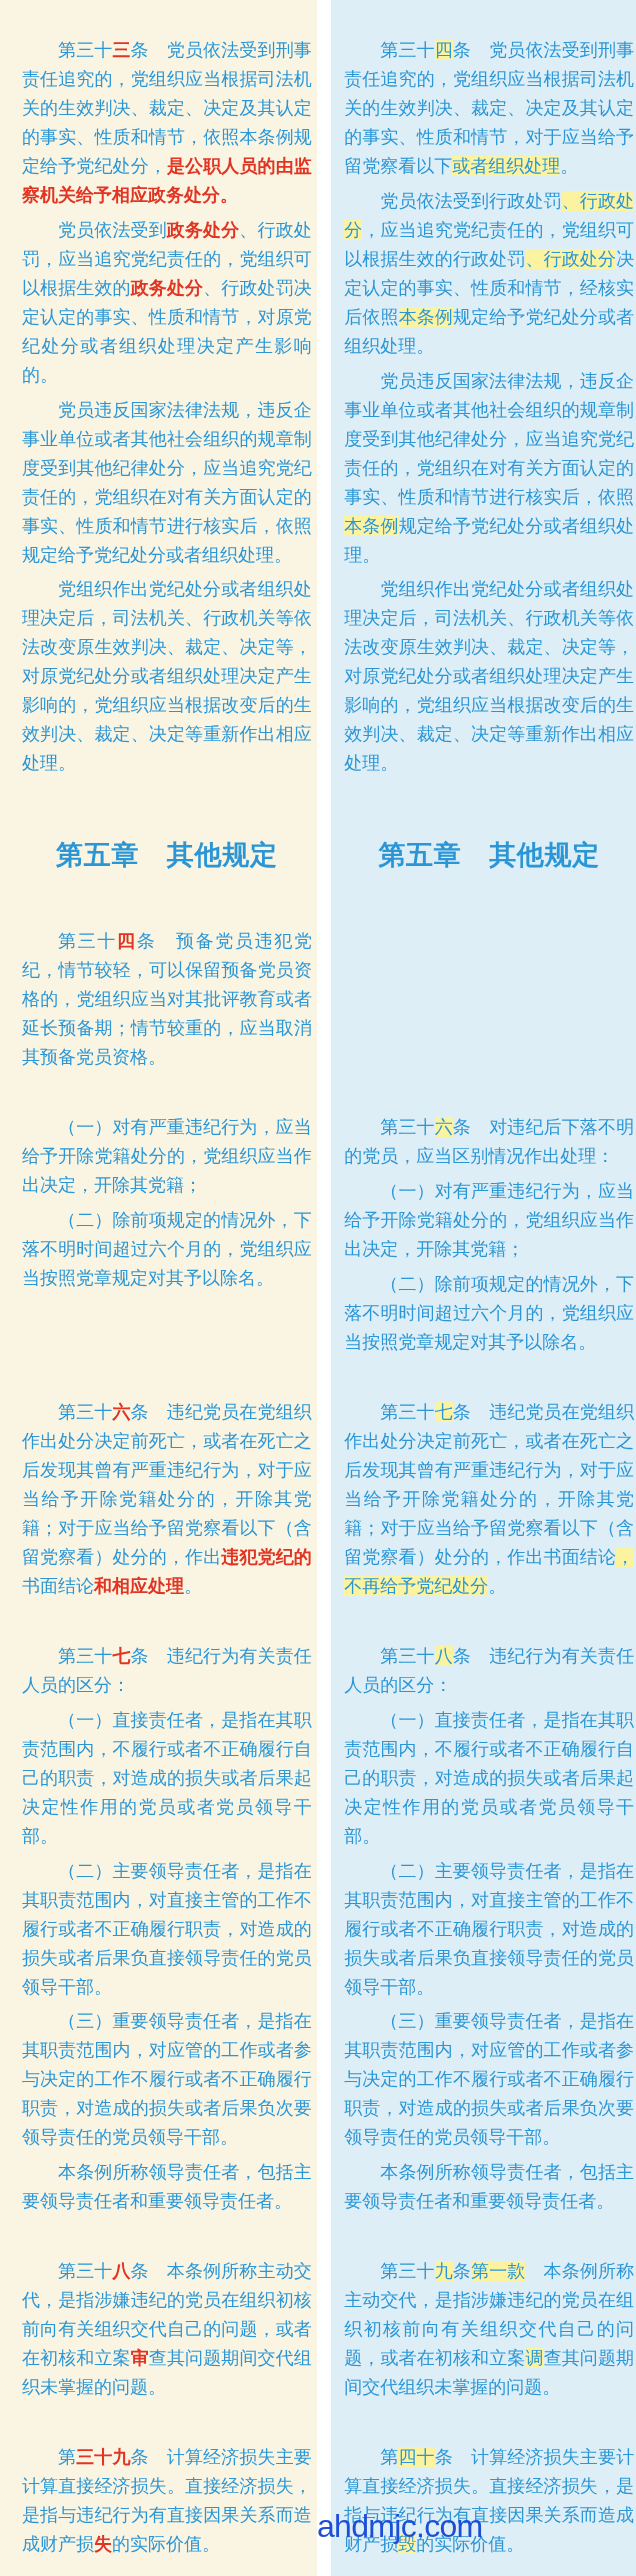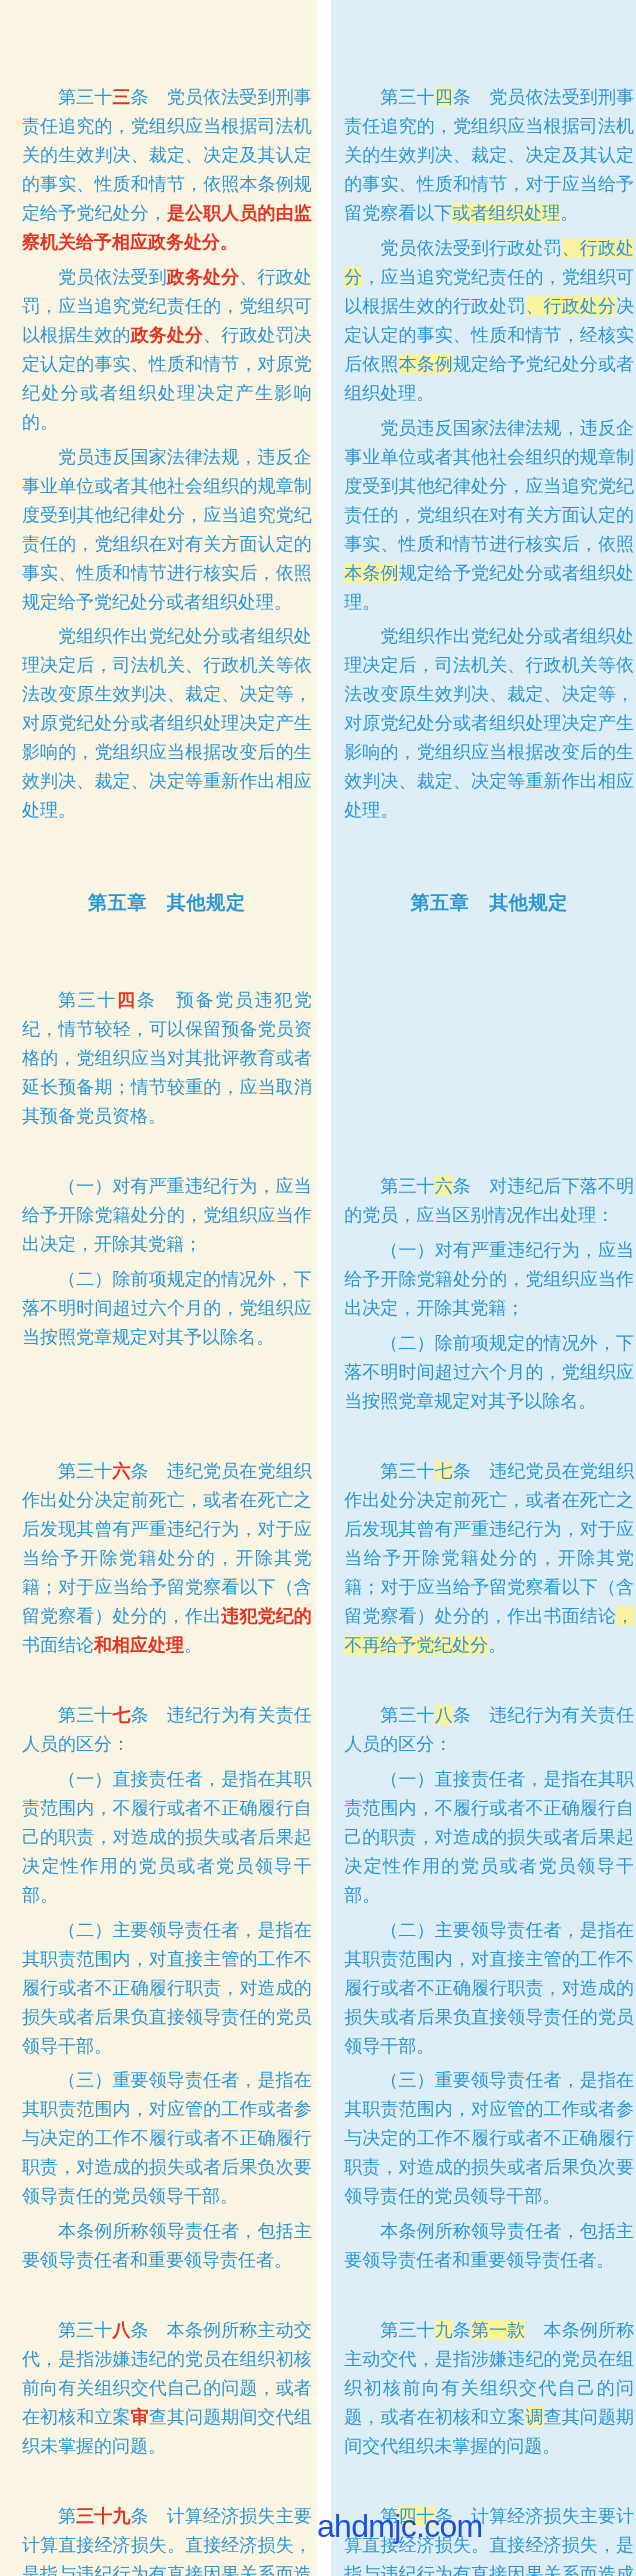--- a/index.html
+++ b/index.html
@@ -7,34 +7,34 @@
     position:relative;
     width:637px;
     min-height:2576px;
     font-family:"Liberation Sans","DejaVu Sans",sans-serif;
     overflow:hidden;
   }
   .col-bg{position:absolute;top:0;bottom:0;z-index:0;}
   .col-bg.left{left:0;width:317px;background:#faf4e2;}
   .col-bg.right{left:331px;width:306px;background:#ddeef7;}
   .content{position:relative;z-index:1;padding:36px 0 43px 0;}
-  .row{display:flex;align-items:flex-start;margin-top:47px;}
+  .row{display:flex;align-items:flex-start;}
   .row + .row{margin-top:41px;}
   .cell{box-sizing:border-box;font-size:18px;line-height:29px;color:#2b96d6;
         text-align:justify;}
   .cell.left-cell{width:317px;padding:0 5px 0 22px;}
   .spacer{width:14.5px;flex:0 0 14.5px;}
   .cell.right-cell{width:306px;padding:0 2.9px 0 13px;}
   .para{text-indent:2em;margin:0;}
   .para + .para{margin-top:5.8px;}
   .r{color:#e13422;font-weight:bold;}
   .h{background:#fcf3a0;}
   .chapter{
-    font-weight:bold;font-size:19px;text-align:center;text-indent:0;
-    margin:22px 0 28px 0;color:#2b96d6;letter-spacing:0.7px;
+    font-weight:bold;font-size:27px;text-align:center;text-indent:0;
+    margin:22px 0 16px 0;color:#2b96d6;letter-spacing:0.7px;
   }
   .watermark{
     position:absolute;left:317px;top:2508px;z-index:3;
     font-size:32px;color:#1d4ed8;letter-spacing:-0.7px;
     font-family:"Liberation Sans","DejaVu Sans",sans-serif;
     white-space:nowrap;
   }
 </style>
 </head>
 <body>

